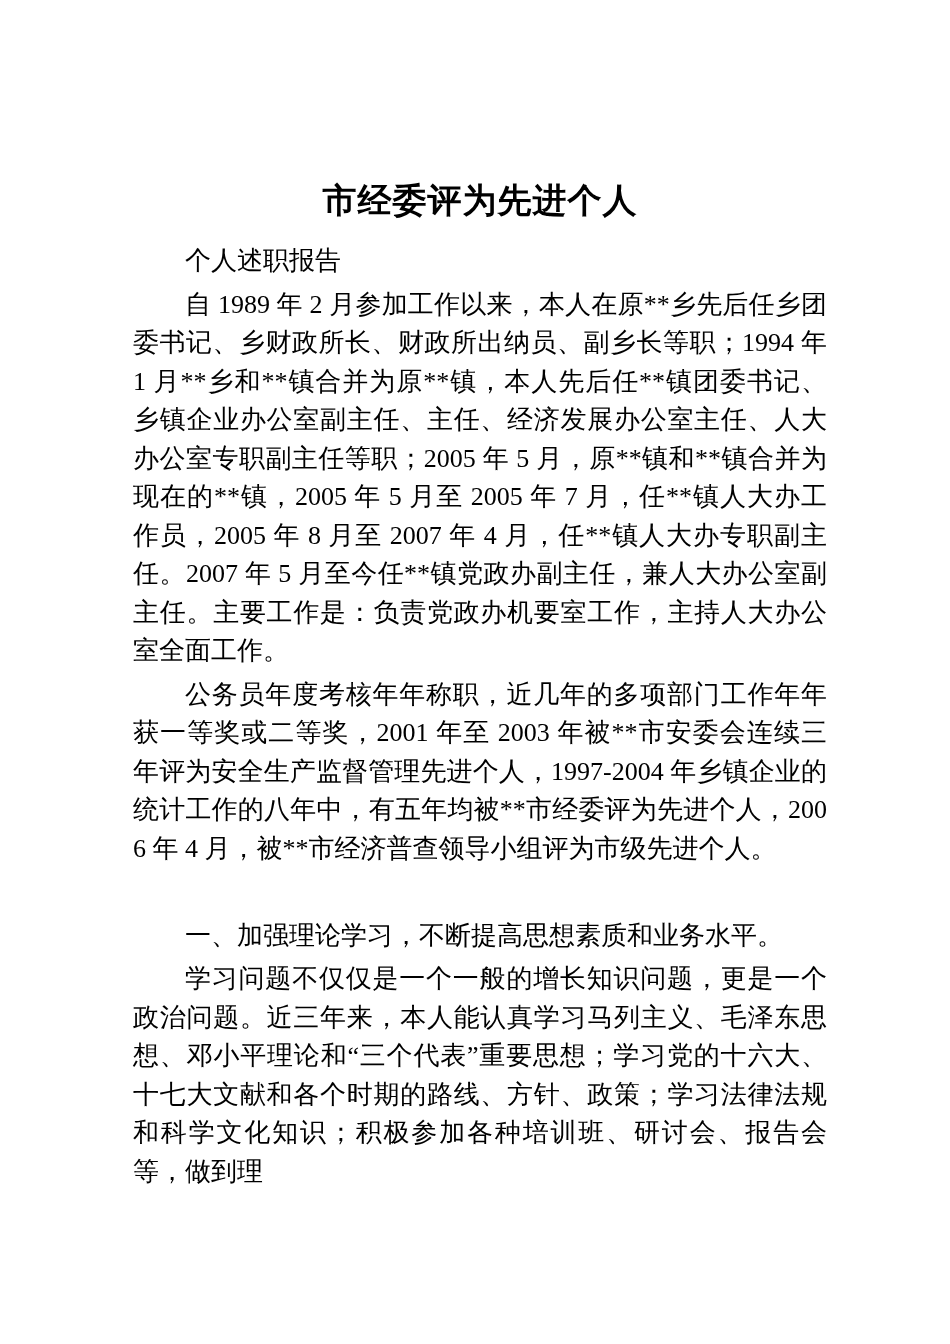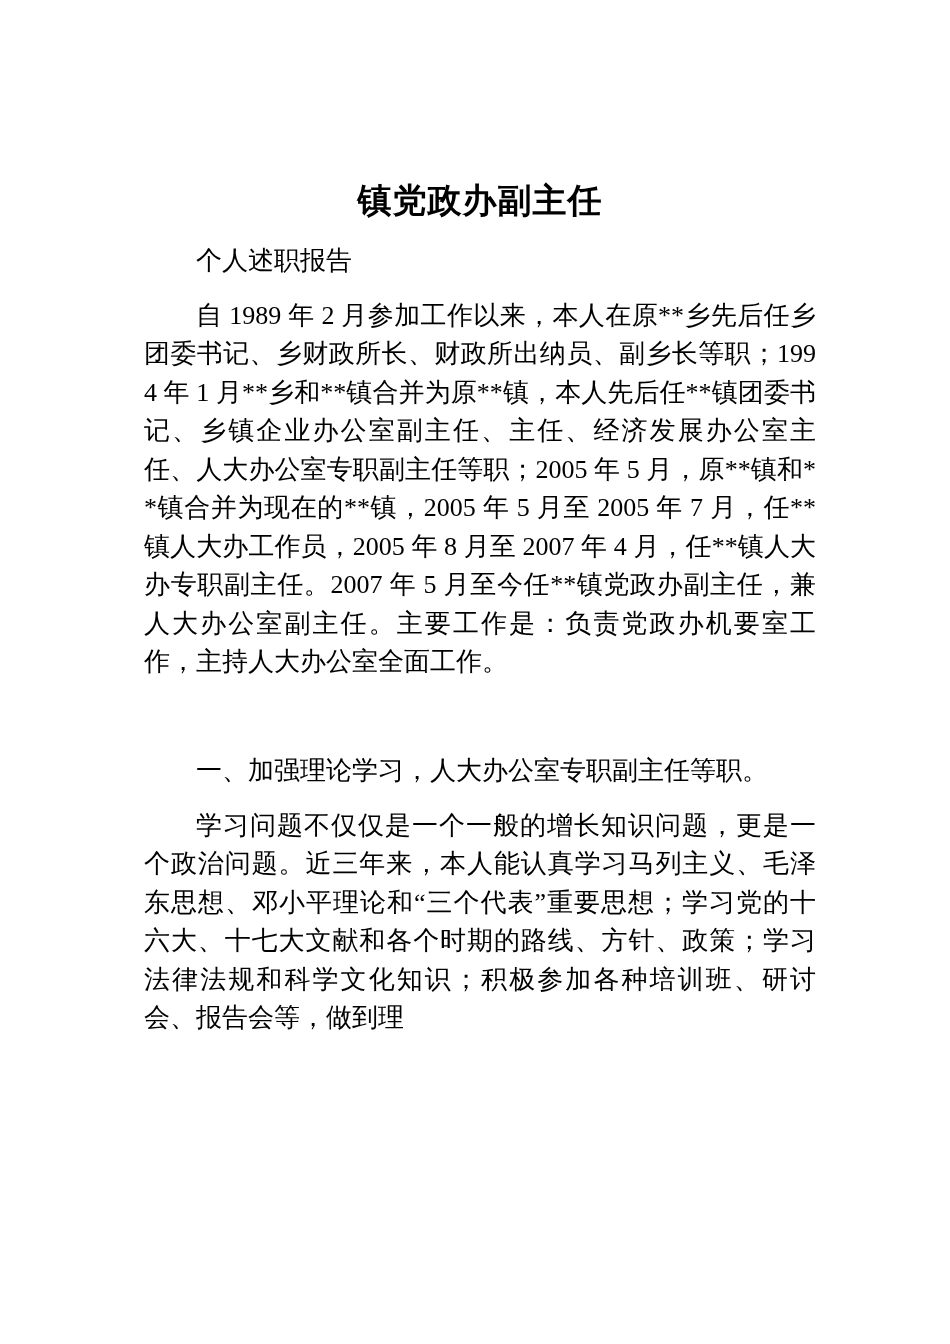--- a/index.html
+++ b/index.html
@@ -29,45 +29,46 @@
     letter-spacing: 1px;
     margin: 0 0 18px 0;
   }
   .doc-body {
     font-size: 26px;
     line-height: 38.5px;
     text-align: justify;
     text-justify: inter-ideograph;
   }
   .para {
-    margin: 16px;
+    margin: 5px;
     text-indent: 2em;
     word-break: break-all;
   }
   .blank-line {
     height: 38.5px;
   }
 </style>
 </head>
 <body>
 
 <div class="page">
 
-  <h1 class="doc-title">镇党政办副主任</h1>
+  <h1 class="doc-title">市经委评为先进个人</h1>
 
   <div class="doc-body">
 
     <p class="para">个人述职报告</p>
 
     <p class="para">自 1989 年 2 月参加工作以来，本人在原**乡先后任乡团委书记、乡财政所长、财政所出纳员、副乡长等职；1994 年 1 月**乡和**镇合并为原**镇，本人先后任**镇团委书记、乡镇企业办公室副主任、主任、经济发展办公室主任、人大办公室专职副主任等职；2005 年 5 月，原**镇和**镇合并为现在的**镇，2005 年 5 月至 2005 年 7 月，任**镇人大办工作员，2005 年 8 月至 2007 年 4 月，任**镇人大办专职副主任。2007 年 5 月至今任**镇党政办副主任，兼人大办公室副主任。主要工作是：负责党政办机要室工作，主持人大办公室全面工作。</p>
 
+    <p class="para">公务员年度考核年年称职，近几年的多项部门工作年年获一等奖或二等奖，2001 年至 2003 年被**市安委会连续三年评为安全生产监督管理先进个人，1997-2004 年乡镇企业的统计工作的八年中，有五年均被**市经委评为先进个人，2006 年 4 月，被**市经济普查领导小组评为市级先进个人。</p>
 
 
 
     <div class="blank-line"></div>
 
-    <p class="para">一、加强理论学习，人大办公室专职副主任等职。</p>
+    <p class="para">一、加强理论学习，不断提高思想素质和业务水平。</p>
 
     <p class="para">学习问题不仅仅是一个一般的增长知识问题，更是一个政治问题。近三年来，本人能认真学习马列主义、毛泽东思想、邓小平理论和“三个代表”重要思想；学习党的十六大、十七大文献和各个时期的路线、方针、政策；学习法律法规和科学文化知识；积极参加各种培训班、研讨会、报告会等，做到理</p>
 
   </div>
 
 </div>
 
 </body></html>

